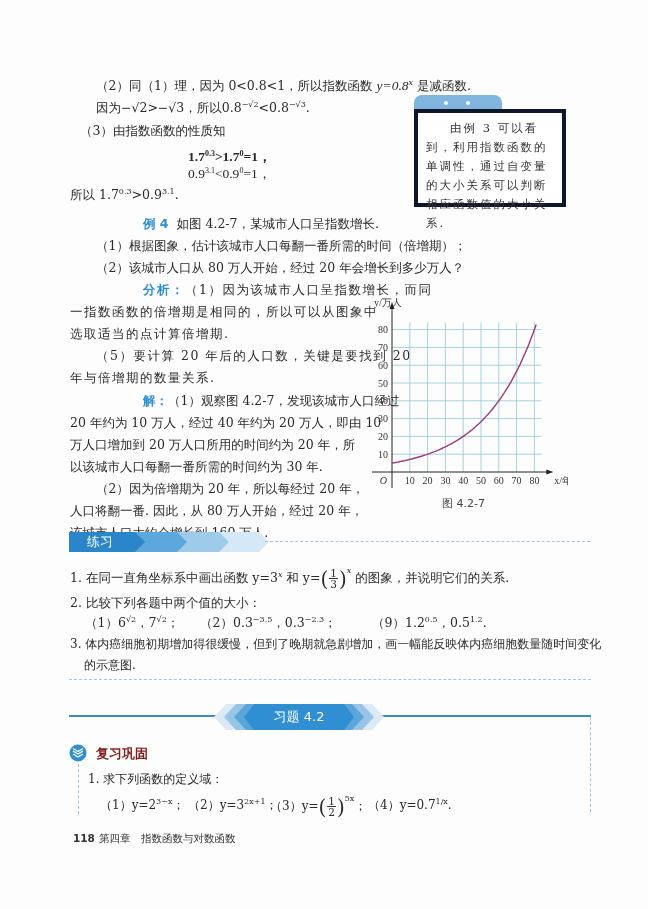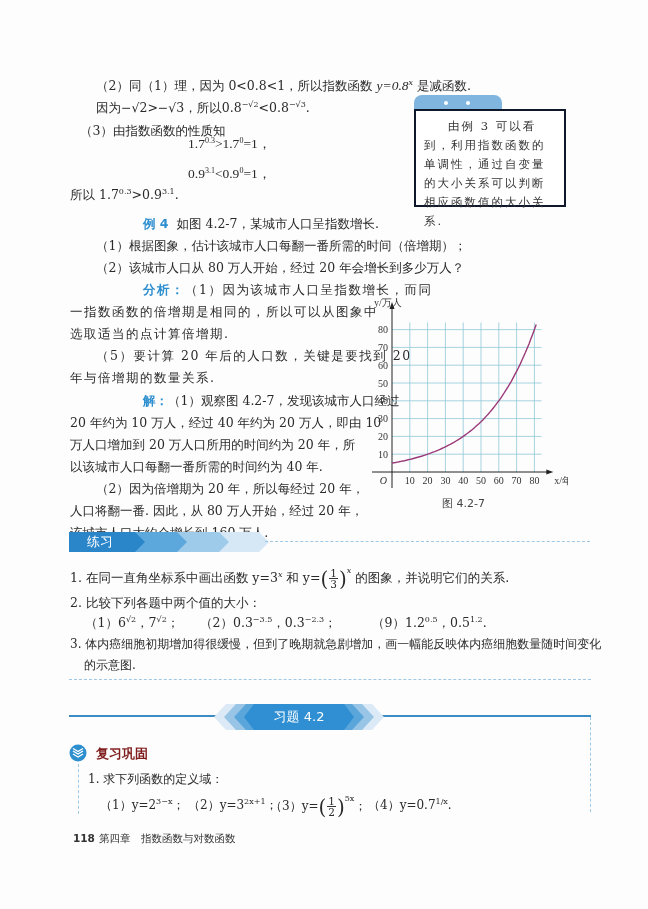--- a/index.html
+++ b/index.html
@@ -13,21 +13,21 @@
   .it { font-style: italic; }
   .frac { display: inline-block; vertical-align: middle; text-align: center; line-height: 10px; font-size: 10.5px; margin: 0 1px; }
   .frac .num { display: block; border-bottom: 1px solid #333; padding: 0 1px; }
   .frac .den { display: block; }
   .paren { font-size: 20px; vertical-align: middle; font-weight: lighter; }
 
   
   .note { position: absolute; left: 414px; top: 95px; width: 152px; height: 112px; }
   .note-tab { position: absolute; left: 0; top: 0; width: 88px; height: 16px; background: #7fb5de; border-radius: 8px 8px 0 0; }
   .note-dot { position: absolute; top: 6px; width: 4px; height: 4px; border-radius: 50%; background: #fff; }
-  .note-box { position: absolute; left: 0; top: 14px; width: 152px; height: 98px; border: 2px solid #0f172a; background: #fff; padding: 6px 8px; font-size: 11.5px; line-height: 19px; letter-spacing: 2px; color: #333; }
+  .note-box { position: absolute; left: 0; top: 14px; width: 152px; height: 98px; border: 4px solid #0f172a; background: #fff; padding: 6px 8px; font-size: 11.5px; line-height: 19px; letter-spacing: 2px; color: #333; }
 
   
   .chart { position: absolute; left: 368px; top: 296px; width: 200px; height: 220px; }
   .caption { position: absolute; left: 442px; top: 496px; font-size: 11px; color: #444; font-family: "DejaVu Sans", sans-serif; }
 
   
   .banner { position: absolute; left: 69px; top: 532px; height: 18px; }
   .banner-dash { position: absolute; top: 541px; left: 265px; width: 325px; border-top: 1.5px dashed #9ec8e6; }
 
   .section-dash { position: absolute; left: 69px; width: 522px; border-top: 1.5px dashed #9ec8e6; }
@@ -47,21 +47,21 @@
 </head>
 <body>
 
 <div class="line" style="left:96px;top:77px;">
   <span>（2）同（1）理，因为 0&lt;0.8&lt;1，所以指数函数 </span><span class="math it">y=0.8</span><sup class="it">x</sup><span> 是减函数.</span>
 </div>
 <div class="line" style="left:96px;top:99px;">
   <span>因为−√2&gt;−√3，所以0.8</span><sup>−√2</sup><span>&lt;0.8</span><sup>−√3</sup><span>.</span>
 </div>
 <div class="line" style="left:80px;top:122px;">（3）由指数函数的性质知</div>
-<div class="line math" style="left:188px;top:135px;">
+<div class="line math" style="left:188px;top:148px;font-weight:bold;">
   <span>1.7</span><sup>0.3</sup><span>&gt;1.7</span><sup>0</sup><span>=1，</span>
 </div>
 <div class="line math" style="left:188px;top:165px;">
   <span>0.9</span><sup>3.1</sup><span>&lt;0.9</span><sup>0</sup><span>=1，</span>
 </div>
 <div class="line" style="left:70px;top:186px;">
   <span>所以 1.7</span><sup>0.3</sup><span>&gt;0.9</span><sup>3.1</sup><span>.</span>
 </div>
 
 <div class="note">
@@ -86,21 +86,21 @@
 <div class="line" style="left:70px;top:303px;letter-spacing:1.5px;">一指数函数的倍增期是相同的，所以可以从图象中</div>
 <div class="line" style="left:70px;top:325px;letter-spacing:1.5px;">选取适当的点计算倍增期.</div>
 <div class="line" style="left:96px;top:347px;letter-spacing:1.5px;">（5）要计算 20 年后的人口数，关键是要找到 20</div>
 <div class="line" style="left:70px;top:369px;letter-spacing:1.5px;">年与倍增期的数量关系.</div>
 
 <div class="line" style="left:96px;top:392px;">
   <span class="blue">解：</span><span>（1）观察图 4.2-7，发现该城市人口经过</span>
 </div>
 <div class="line" style="left:70px;top:414px;">20 年约为 10 万人，经过 40 年约为 20 万人，即由 10</div>
 <div class="line" style="left:70px;top:436px;">万人口增加到 20 万人口所用的时间约为 20 年，所</div>
-<div class="line" style="left:70px;top:458px;">以该城市人口每翻一番所需的时间约为 40 年.</div>
+<div class="line" style="left:70px;top:458px;">以该城市人口每翻一番所需的时间约为 30 年.</div>
 <div class="line" style="left:96px;top:480px;">（2）因为倍增期为 20 年，所以每经过 20 年，</div>
 <div class="line" style="left:70px;top:502px;">人口将翻一番. 因此，从 80 万人开始，经过 20 年，</div>
 <div class="line" style="left:70px;top:524px;">该城市人口大约会增长到 160 万人.</div>
 
 <div class="chart">
   <svg id="chart-svg" width="200" height="200" viewBox="0 0 200 200">
       <line x1="41.8" y1="176" x2="41.8" y2="26.47999999999999" stroke="#8fc8d8" stroke-width="0.8"></line>
       <line x1="59.6" y1="176" x2="59.6" y2="26.47999999999999" stroke="#8fc8d8" stroke-width="0.8"></line>
       <line x1="77.4" y1="176" x2="77.4" y2="26.47999999999999" stroke="#8fc8d8" stroke-width="0.8"></line>
       <line x1="95.2" y1="176" x2="95.2" y2="26.47999999999999" stroke="#8fc8d8" stroke-width="0.8"></line>

